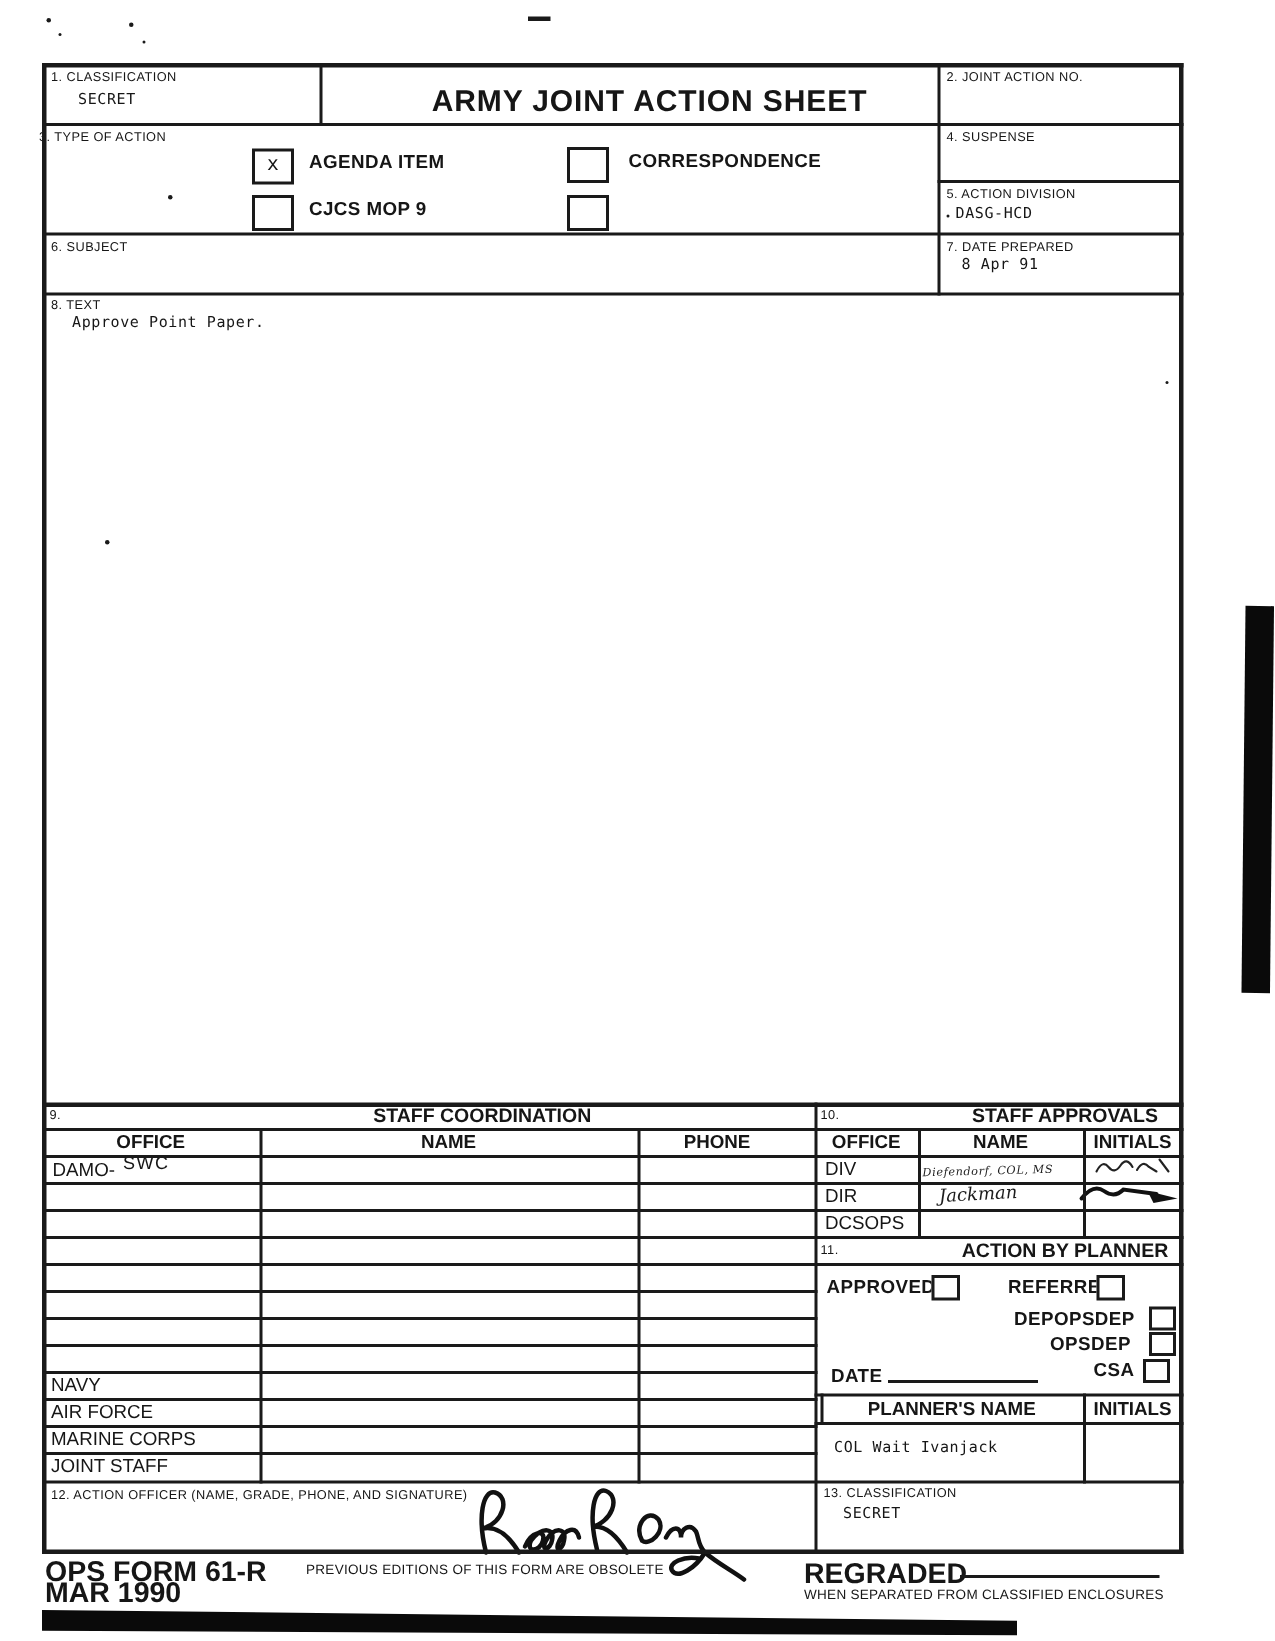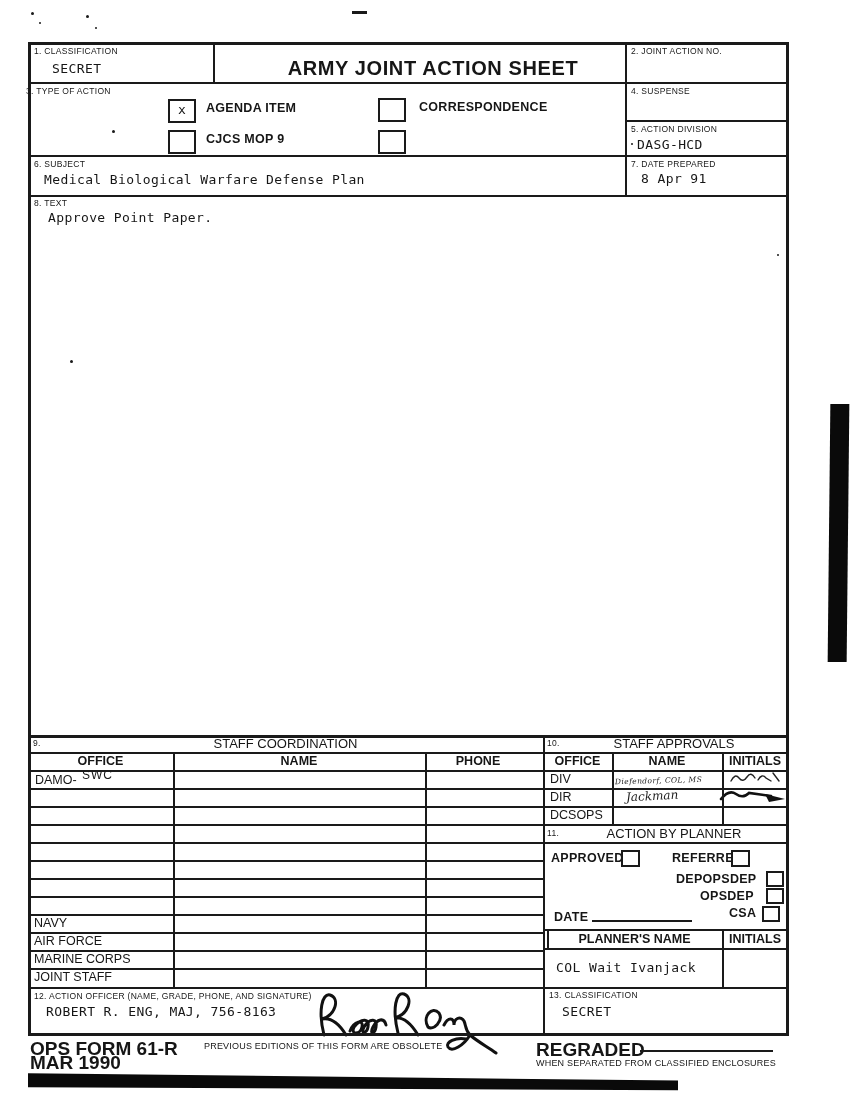--- a/index.html
+++ b/index.html
@@ -2,25 +2,25 @@
 <html><head>
 <meta charset="utf-8">
 <style>
   html,body{margin:0;padding:0;background:#e8e8e8;}
   .page{position:relative;width:850px;height:1094px;background:#ffffff;overflow:hidden;
         font-family:"Liberation Sans",sans-serif;color:#161616;}
   .abs{position:absolute;}
   .ln{position:absolute;background:#1a1a1a;}
   .speck{position:absolute;background:#1a1a1a;border-radius:50%;}
   .lbl{font-size:8.5px;letter-spacing:.3px;white-space:nowrap;}
-  .typed{font-family:"DejaVu Sans Mono","Liberation Mono",monospace;font-size:13px;
+  .typed{font-family:"DejaVu Sans Mono","Liberation Mono",monospace;font-size:10px;
          letter-spacing:.4px;white-space:nowrap;}
   .sans{font-size:12.5px;white-space:nowrap;}
   .opt{font-size:12.5px;font-weight:600;letter-spacing:.3px;white-space:nowrap;}
-  .hdr{font-size:13px;font-weight:normal;text-align:center;white-space:nowrap;}
+  .hdr{font-size:13px;font-weight:bold;text-align:center;white-space:nowrap;padding-left:36px;}
   .chdr{font-size:12.5px;font-weight:bold;text-align:center;white-space:nowrap;}
   .title{font-size:20px;font-weight:bold;text-align:center;letter-spacing:.6px;white-space:nowrap;}
   .cb{position:absolute;border:2px solid #1a1a1a;background:#fff;}
   .cbmark{font-family:"DejaVu Sans Mono",monospace;font-size:13px;line-height:18px;
           text-align:center;display:block;}
   .hand{font-family:"DejaVu Serif",serif;font-style:italic;white-space:nowrap;color:#1d1d1d;}
   .foot-b{font-size:19px;font-weight:bold;white-space:nowrap;}
   .foot-s{font-size:9px;letter-spacing:.2px;white-space:nowrap;}
   .bar{position:absolute;background:#0a0a0a;}
   svg{position:absolute;overflow:visible;}
@@ -44,21 +44,20 @@
   <div class="abs opt" style="left:419px;top:100px">CORRESPONDENCE</div>
   <div class="cb" style="left:168px;top:130px;width:24px;height:20px"></div>
   <div class="abs opt" style="left:206px;top:132px">CJCS MOP 9</div>
   <div class="cb" style="left:378px;top:130px;width:24px;height:20px"></div>
 
   <div class="abs lbl" style="left:631px;top:86px">4. SUSPENSE</div>
   <div class="abs lbl" style="left:631px;top:124px">5. ACTION DIVISION</div>
   <div class="abs typed" style="left:637px;top:137px">DASG-HCD</div>
 
   <div class="abs lbl" style="left:34px;top:159px">6. SUBJECT</div>
-  <div class="abs typed" style="left:44px;top:172px">Medical Biological Warfare Defense Plan</div>
   <div class="abs lbl" style="left:631px;top:159px">7. DATE PREPARED</div>
   <div class="abs typed" style="left:641px;top:171px">8 Apr 91</div>
 
   <div class="abs lbl" style="left:34px;top:198px">8. TEXT</div>
   <div class="abs typed" style="left:48px;top:210px">Approve Point Paper.</div>
 
   <div class="abs lbl" style="left:33px;top:738px">9.</div>
   <div class="abs hdr" style="left:28px;top:736px;width:515px">STAFF COORDINATION</div>
   <div class="abs chdr" style="left:28px;top:754px;width:145px">OFFICE</div>
   <div class="abs chdr" style="left:173px;top:754px;width:252px">NAME</div>
@@ -100,21 +99,20 @@
   <div class="abs opt" style="left:700px;top:889px">OPSDEP</div>
   <div class="cb" style="left:766px;top:888px;width:14px;height:12px"></div>
   <div class="abs opt" style="left:729px;top:906px">CSA</div>
   <div class="cb" style="left:762px;top:906px;width:14px;height:12px"></div>
   <div class="abs opt" style="left:554px;top:910px">DATE</div>
   <div class="abs chdr" style="left:547px;top:932px;width:175px">PLANNER'S NAME</div>
   <div class="abs chdr" style="left:722px;top:932px;width:66px">INITIALS</div>
   <div class="abs typed" style="left:556px;top:960px">COL Wait Ivanjack</div>
 
   <div class="abs lbl" style="left:34px;top:991px">12. ACTION OFFICER (NAME, GRADE, PHONE, AND SIGNATURE)</div>
-  <div class="abs typed" style="left:46px;top:1004px">ROBERT R. ENG, MAJ, 756-8163</div>
   <svg style="left:306px;top:983px" width="195" height="75" viewBox="0 0 195 75" aria-label="Robert R Eng">
     <g fill="none" stroke="#111" stroke-width="3" stroke-linecap="round">
       <path d="M18,52 C12,28 16,10 24,12 C34,15 30,32 16,36 C26,34 34,42 40,52"></path>
       <path d="M44,48 C48,38 58,36 56,44 C54,52 44,52 48,44 C56,34 64,36 62,44 C61,50 54,52 58,44 C64,34 72,36 70,44 C69,51 63,52 67,44 C71,36 78,34 80,42"></path>
       <path d="M92,50 C86,26 90,8 98,11 C108,15 102,32 88,35 C98,33 106,42 112,52"></path>
       <path d="M122,44 C116,34 126,22 133,30 C138,38 127,48 122,44"></path>
       <path d="M138,42 C142,34 148,34 148,42 C148,36 154,32 158,38 C160,42 159,47 164,52 C172,59 182,64 190,70"></path>
       <path d="M164,52 C158,62 146,70 142,64 C139,59 150,54 160,56"></path>
     </g>
   </svg>

